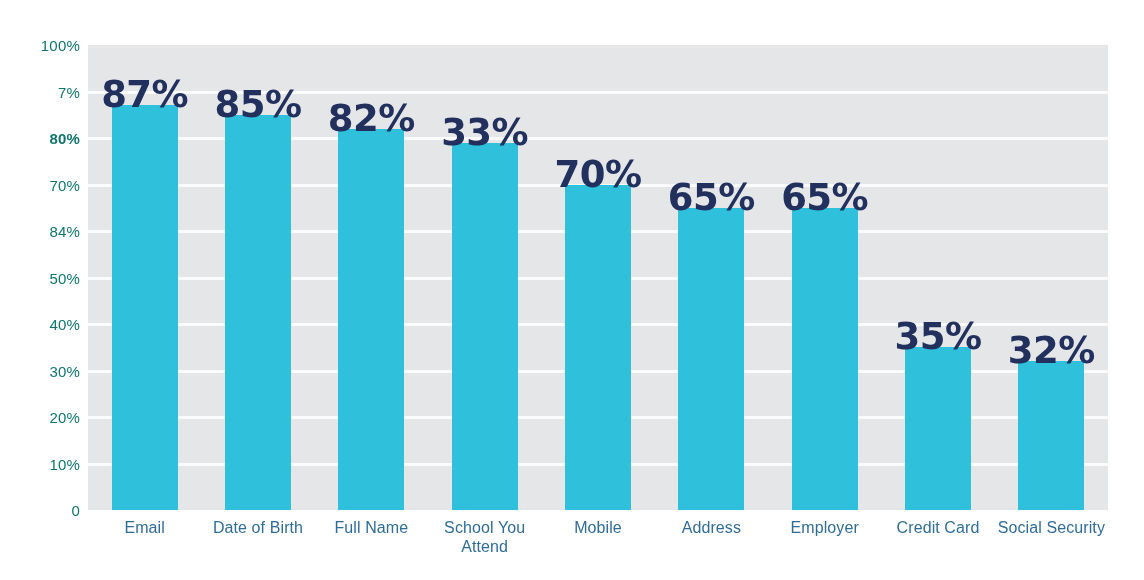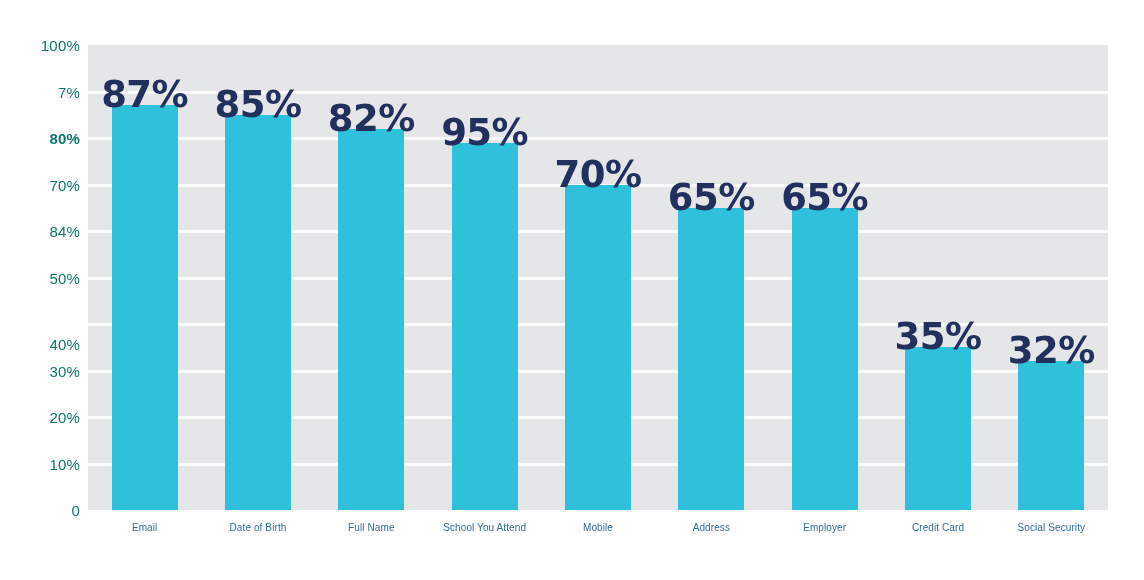--- a/index.html
+++ b/index.html
@@ -102,40 +102,40 @@
   #x-axis {
     position: absolute;
     left: 88px;
     top: 518px;
     width: 1020px;
     height: 62px;
   }
   .x-tick {
     position: absolute;
     top: 0px;
-    font-size: 10px;
+    font-size: 16px;
     color: #2f6d96;
     text-align: center;
     line-height: 19px;
     transform: translateX(-50%);
     width: 130px;
     letter-spacing: 0.1px;
   }
 </style>
 </head>
 <body>
 
 <div id="chart-root">
 
   <div id="y-axis">
       <div class="y-tick" style="top: 510px;">0</div>
       <div class="y-tick" style="top: 463.5px;">10%</div>
       <div class="y-tick" style="top: 417px;">20%</div>
       <div class="y-tick" style="top: 370.5px;">30%</div>
-      <div class="y-tick" style="top: 324px; margin-top: 20px;">40%</div>
+      <div class="y-tick" style="top: 324px;">40%</div>
       <div class="y-tick" style="top: 277.5px;">50%</div>
       <div class="y-tick" style="top: 231px;">84%</div>
       <div class="y-tick" style="top: 184.5px;">70%</div>
       <div class="y-tick" style="top: 138px; font-weight: bold;">80%</div>
       <div class="y-tick" style="top: 91.5px;">7%</div>
       <div class="y-tick" style="top: 45px;">100%</div>
     </div>
 
   <div id="plot-area">
     <div id="gridlines">
@@ -159,21 +159,21 @@
         <div class="bar" style="left: 703.667px; width: 66px; height: 302.25px; background: rgb(47, 192, 219);"></div>
         <div class="bar" style="left: 817px; width: 66px; height: 162.75px; background: rgb(47, 192, 219);"></div>
         <div class="bar" style="left: 930.333px; width: 66px; height: 148.8px; background: rgb(47, 192, 219);"></div>
       </div>
   </div>
 
   <div id="value-labels">
       <div class="value-label" style="left: 56.6667px; top: 57.45px;">87%</div>
       <div class="value-label" style="left: 170px; top: 66.75px;">85%</div>
       <div class="value-label" style="left: 283.333px; top: 80.7px;">82%</div>
-      <div class="value-label" style="left: 396.667px; top: 94.65px;">95%</div>
+      <div class="value-label" style="left: 396.667px; top: 94.65px;">33%</div>
       <div class="value-label" style="left: 510px; top: 136.5px;">70%</div>
       <div class="value-label" style="left: 623.333px; top: 159.75px;">65%</div>
       <div class="value-label" style="left: 736.667px; top: 159.75px;">65%</div>
       <div class="value-label" style="left: 850px; top: 299.25px;">35%</div>
       <div class="value-label" style="left: 963.333px; top: 313.2px;">32%</div>
     </div>
 
   <div id="x-axis">
       <div class="x-tick" style="left: 56.6667px;">Email</div>
       <div class="x-tick" style="left: 170px;">Date of Birth</div>

